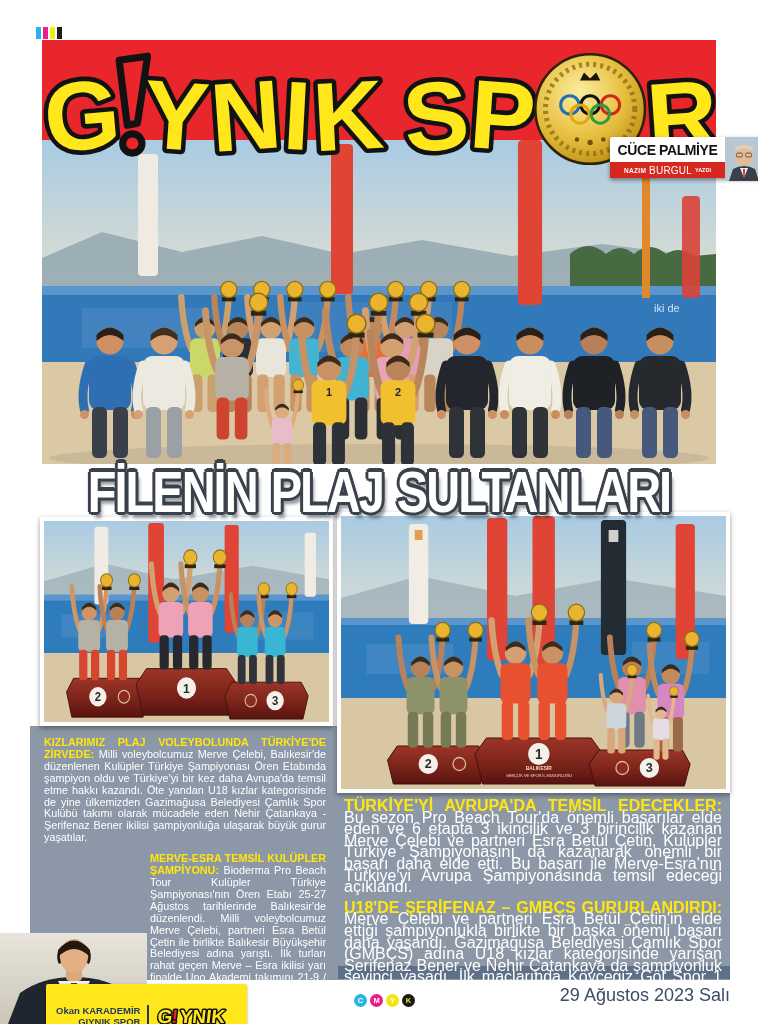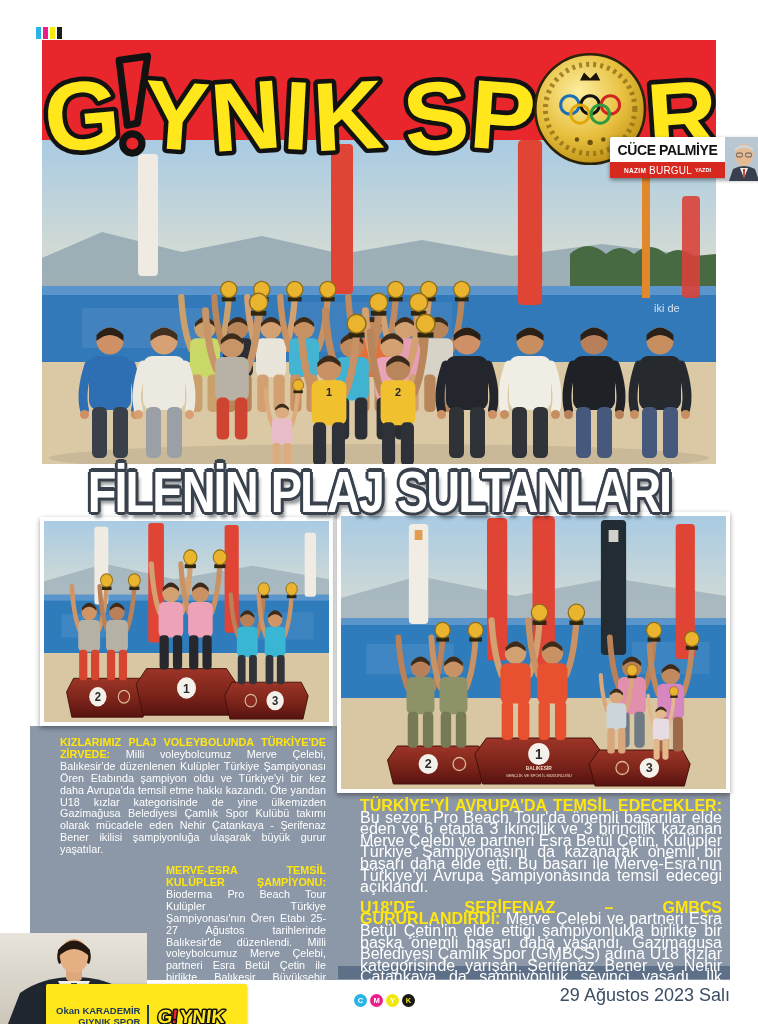--- a/index.html
+++ b/index.html
@@ -43,21 +43,21 @@
        -2px -2px 0 #39424c,2px -2px 0 #39424c,-2px 2px 0 #39424c,2px 2px 0 #39424c,
        4px 5px 3px rgba(20,25,30,.45);}
 
   
   .grey-panel{left:30px;top:726px;width:700px;height:254px;background:#8c98a7;z-index:2;}
   .panel-strip{left:338px;top:966px;width:392px;height:13px;background:#5e7087;z-index:2;}
 
   .textcol{z-index:4;color:#fff;text-align:justify;}
   .textcol-left{left:44px;top:737px;width:282px;font-size:10.8px;line-height:11.9px;}
   .textcol-right{left:344px;top:800px;width:378px;font-size:16px;line-height:11.6px;}
-  .para{margin:0 0 9px 16px;}
+  .para{margin:0 0 9px 0;}
   .para .head{font-weight:bold;color:#ffe60e;}
   .para .body{color:#fff;}
   .wrap-spacer{float:left;width:106px;height:70px;margin-top:86px;}
 
   
   .okan{left:0;top:933px;width:147px;height:91px;z-index:5;}
   .credit{left:46px;top:984px;z-index:7;display:flex;align-items:center;gap:7px;
      background:#ffe71c;padding:20px 9px 2px 10px;border-radius:2px;
      box-shadow:0 1px 3px rgba(0,0,0,.35);}
   .credit .names{text-align:right;color:#1b3a5e;font-weight:bold;font-size:9.5px;line-height:1.18;}

